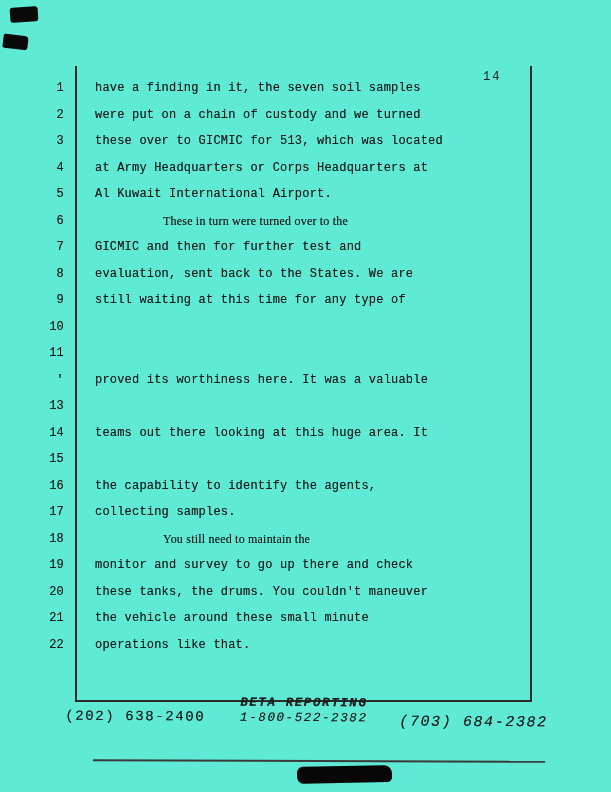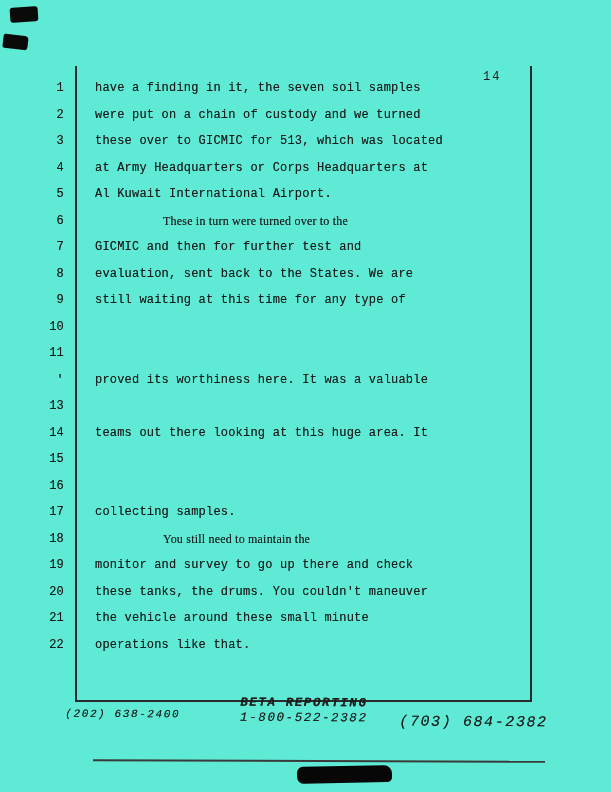--- a/index.html
+++ b/index.html
@@ -66,21 +66,21 @@
   }
   .footer-tollfree {
     position: absolute; left: 0; right: 0; top: 711px;
     text-align: center;
     font-style: italic;
     font-size: 12.5px; letter-spacing: 1.6px;
     text-shadow: 0 0 0.4px rgba(20,20,20,0.55);
   }
   .footer-phone-left {
     position: absolute; left: 67px; top: 709px;
-    font-style: italic; font-size: 11px; letter-spacing: 1.6px;
+    font-size: 14px; letter-spacing: 1.6px;
     text-shadow: 0 0 0.4px rgba(20,20,20,0.55);
   }
   .footer-phone-right {
     position: absolute; left: 401px; top: 713px;
     font-style: italic; font-size: 15px; letter-spacing: 1.6px;
     text-shadow: 0 0 0.4px rgba(20,20,20,0.55);
   }
   
   .bottom-rule {
     position: absolute; left: 93px; top: 760px;
@@ -174,20 +174,21 @@
       <span class="line-num">14</span>
       <span class="line-text">teams out there looking at this huge area. It</span>
     </div>
 
     <div class="line-row">
       <span class="line-num">15</span>
     </div>
 
     <div class="line-row">
       <span class="line-num">16</span>
+      <span class="line-text">the capability to identify the agents,</span>
     </div>
 
     <div class="line-row">
       <span class="line-num">17</span>
       <span class="line-text">collecting samples.</span>
     </div>
 
     <div class="line-row">
       <span class="line-num">18</span>
       <span class="line-text indent">You still need to maintain the</span>

